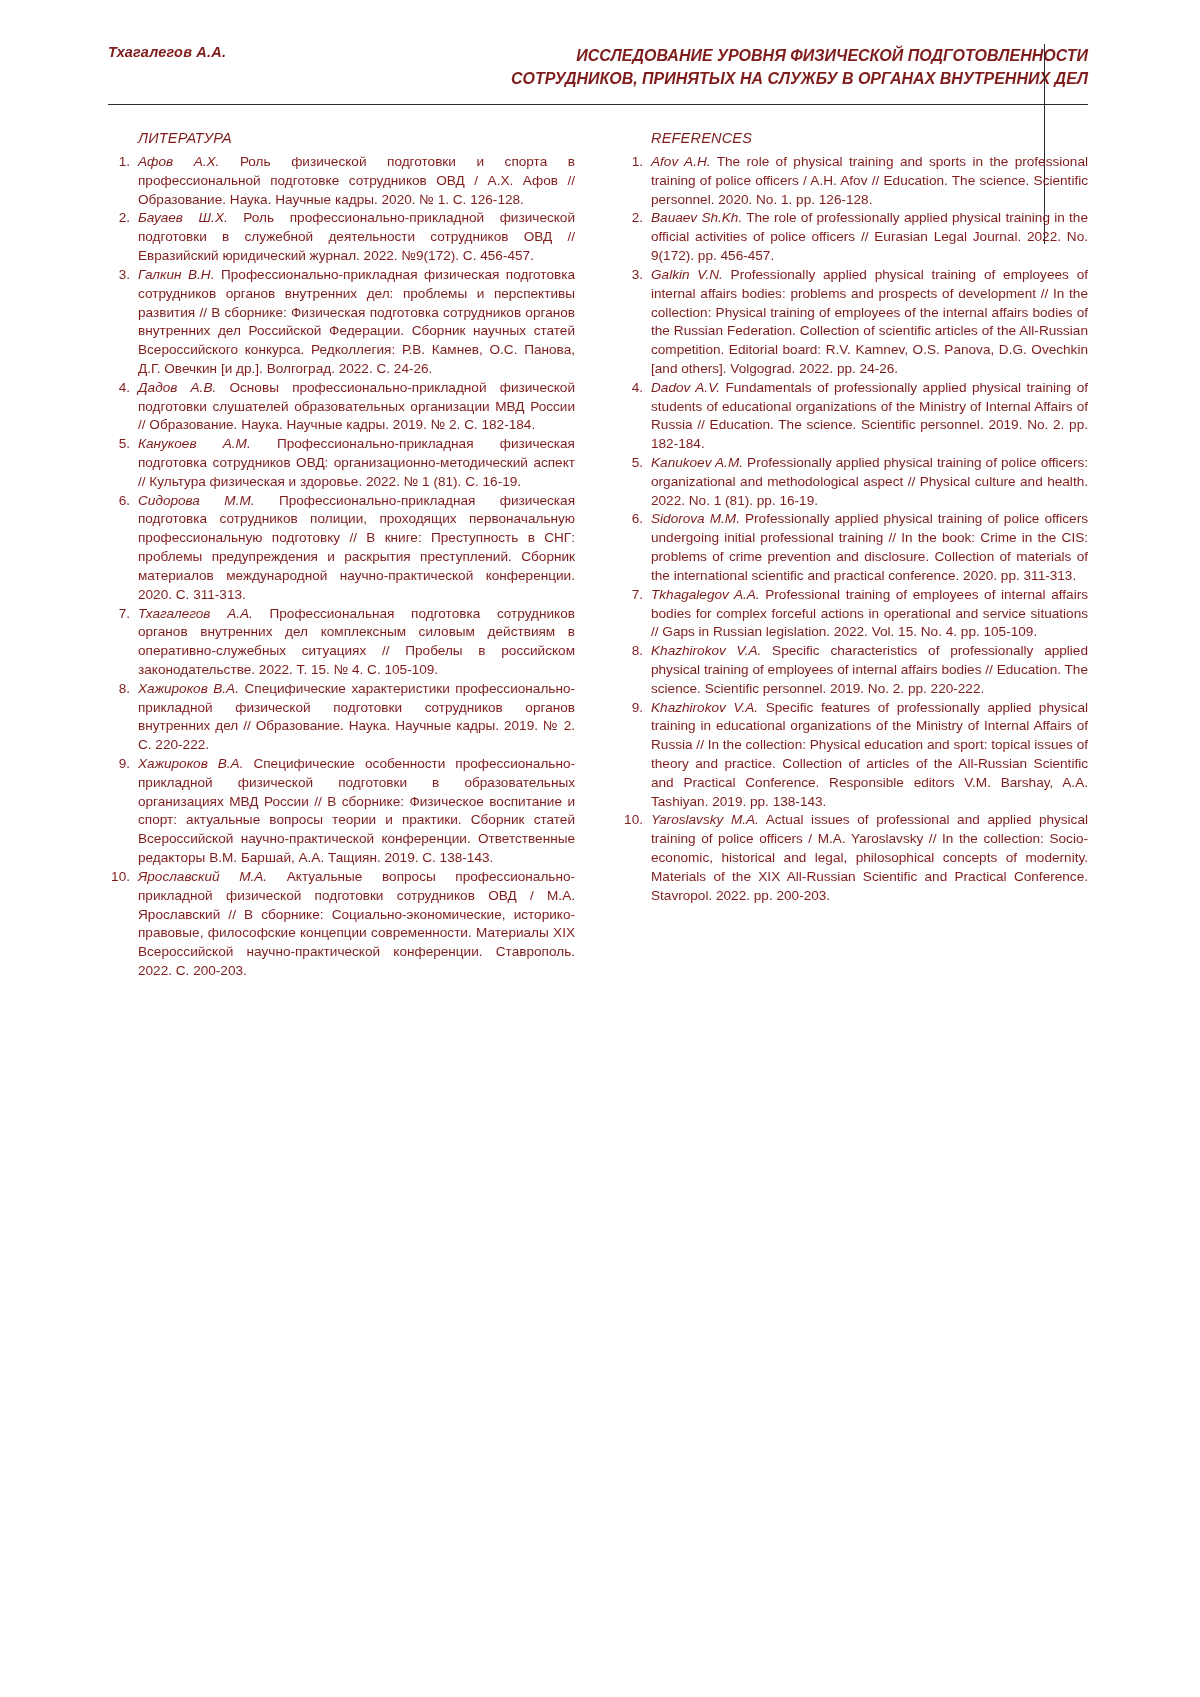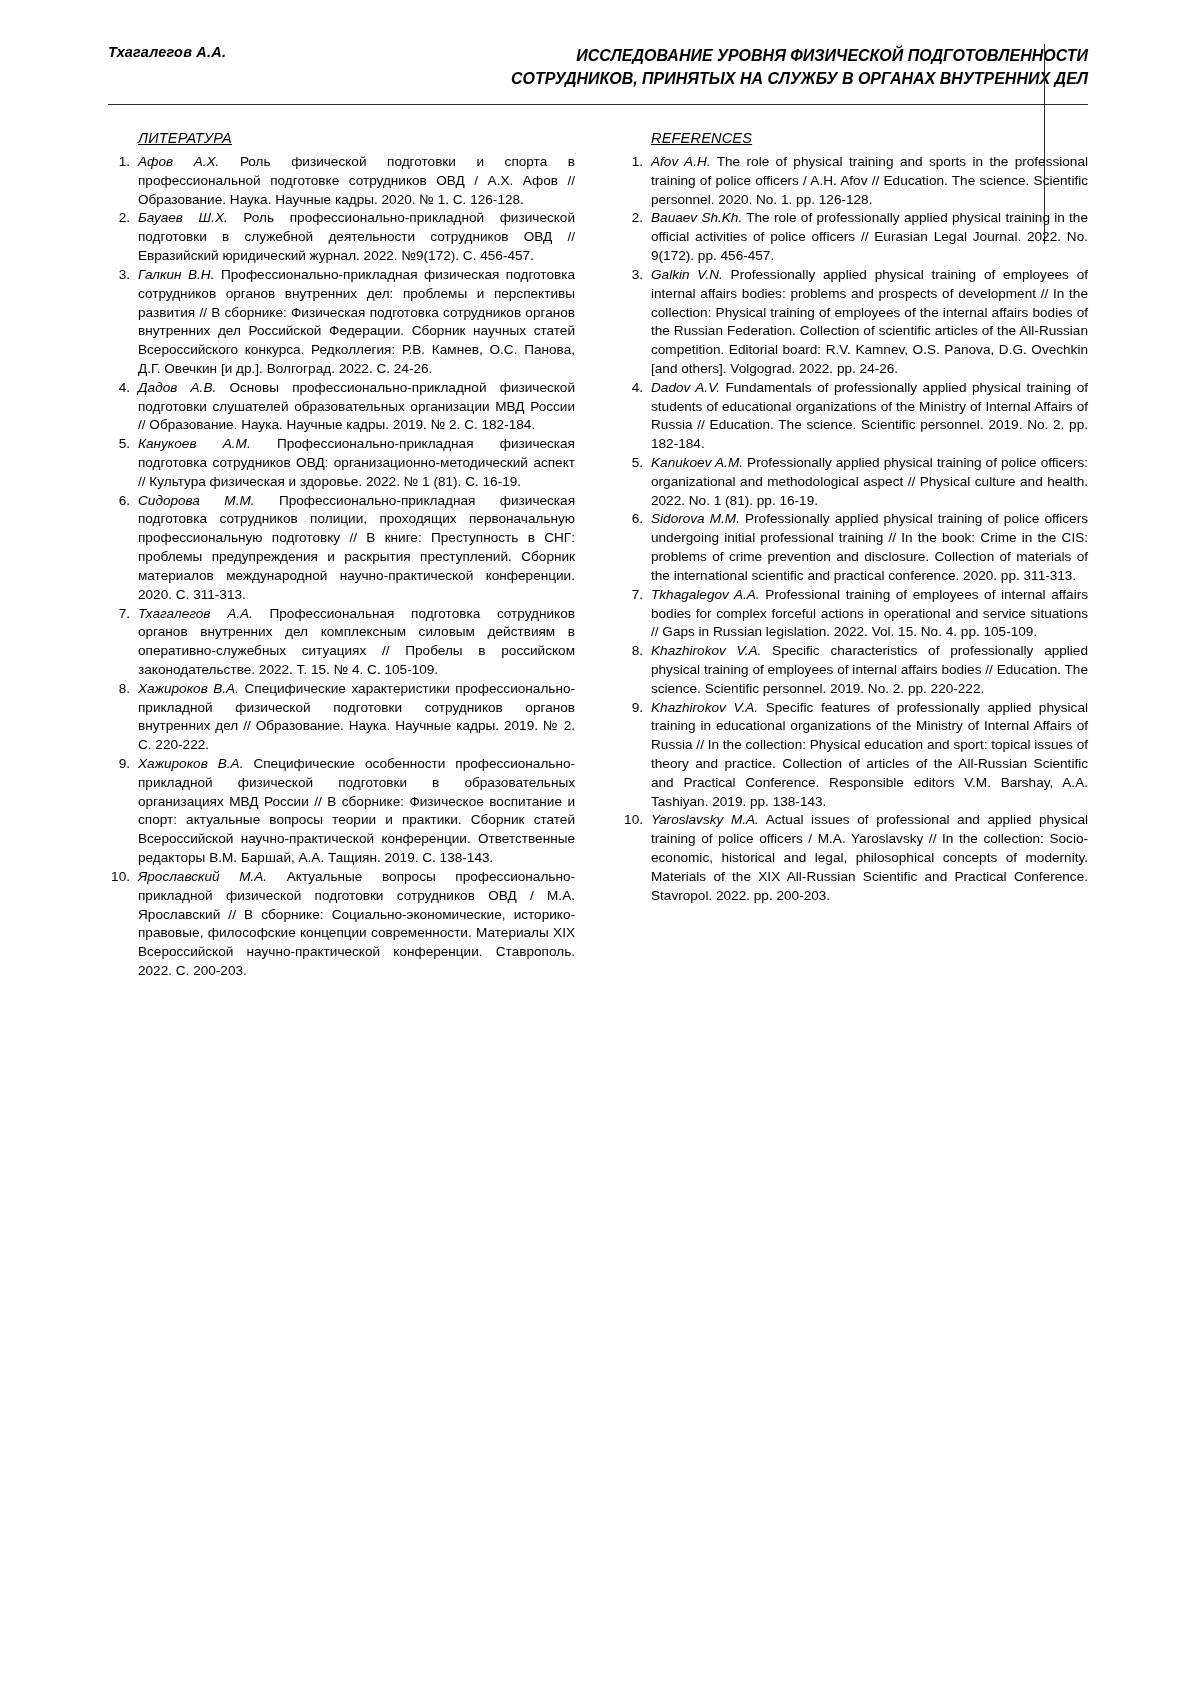--- a/index.html
+++ b/index.html
@@ -7,21 +7,21 @@
     padding: 0;
     background: #ffffff;
   }
   .page {
     position: relative;
     width: 1200px;
     height: 1254px;
     margin: 0 auto;
     background: #ffffff;
     font-family: "Liberation Sans", sans-serif;
-    color: #000000;
+    color: #7f1d1d;
     overflow: hidden;
   }
 
   
   .header {
     position: absolute;
     top: 44px;
     left: 108px;
     width: 980px;
     display: flex;
@@ -78,21 +78,20 @@
     display: flex;
     gap: 46px;
   }
   .col {
     width: 467px;
   }
   .col-heading {
     font-style: italic;
     font-size: 14.5px;
     margin: 0 0 7px 30px;
-    text-decoration: underline;
     letter-spacing: 0.2px;
   }
   ol.reflist {
     list-style: none;
     margin: 0;
     padding: 0;
   }
   ol.reflist li {
     position: relative;
     padding-left: 30px;

